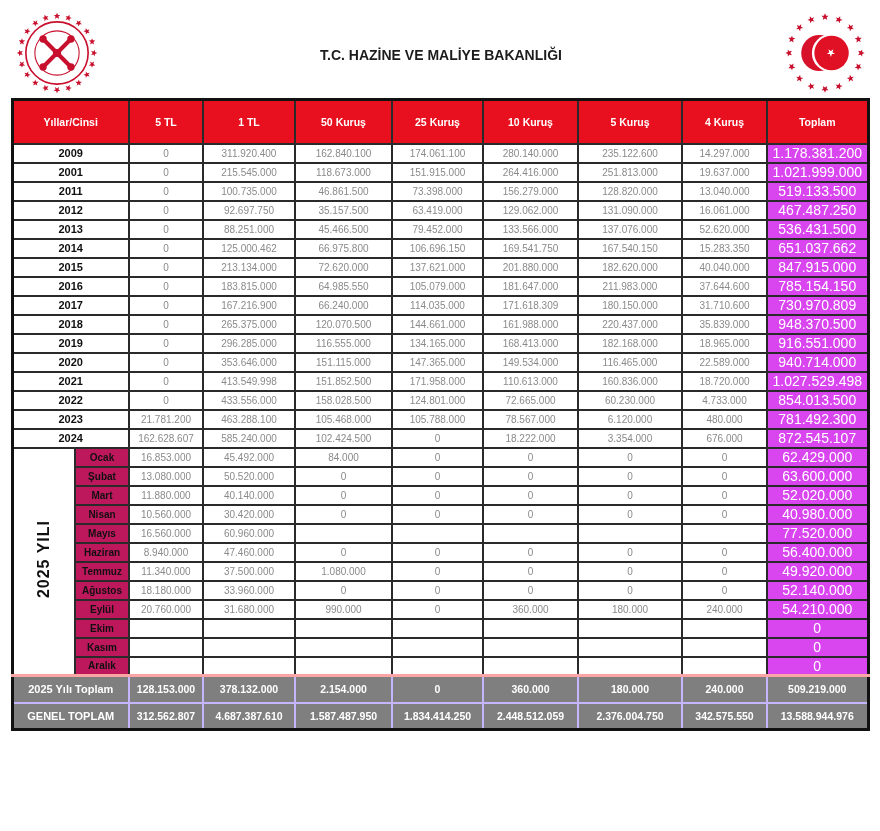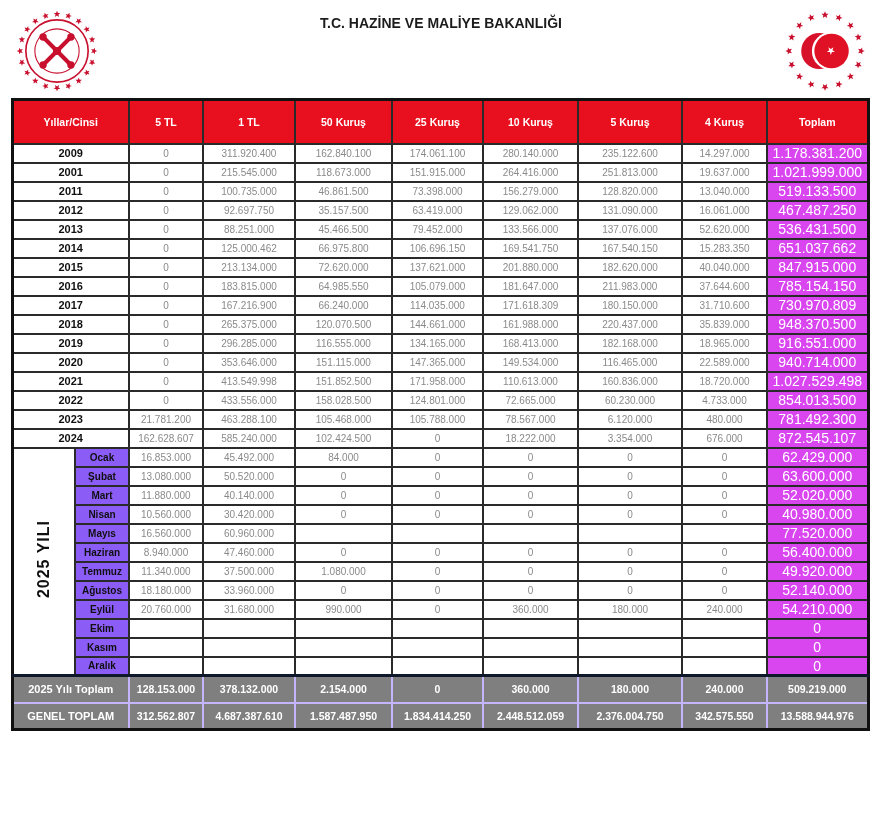--- a/index.html
+++ b/index.html
@@ -3,21 +3,21 @@
 <meta charset="utf-8">
 <style>
   html,body{margin:0;padding:0;}
   body{
     width:880px;height:831px;overflow:hidden;background:#ffffff;
     font-family:"Liberation Sans", sans-serif;
     -webkit-font-smoothing:antialiased;
   }
   .page{width:880px;height:831px;position:relative;}
   
-  .hdr{display:flex;align-items:flex-start;justify-content:space-between;padding:6px 12px 0 14px;height:96px;box-sizing:border-box;}
+  .hdr{display:flex;align-items:center;justify-content:space-between;padding:6px 12px 0 14px;height:96px;box-sizing:border-box;}
   .logo{flex:0 0 86px;display:flex;justify-content:center;padding-top:4px;}
   .titles{flex:1;text-align:center;padding-top:8px;}
   .title-main{font-size:14px;font-weight:700;color:#1c1c1c;line-height:1.35;}
   .title-sub{font-size:11.5px;font-weight:700;color:#1c1c1c;margin-top:15px;}
   
   table.coins{
     border-collapse:collapse;table-layout:fixed;
     width:856px;margin:2px auto 15px auto;
     border:3px solid #111;
   }
@@ -28,37 +28,37 @@
     padding:0 2px;box-sizing:border-box;
   }
   thead tr{height:44px;}
   thead th{
     background:#e8101f;color:#ffffff;
     font-size:10.5px;font-weight:700;
     border-bottom:4px solid #111;
   }
   tbody tr.body-row{height:19px;}
   td.year-cell{font-weight:700;font-size:11px;color:#101010;background:#fff;}
-  td.month-cell{font-weight:700;font-size:10px;color:#101010;background:#8b5cf6;}
+  td.month-cell{font-weight:700;font-size:10px;color:#101010;background:#be185d;}
   td.value-cell{font-size:10px;color:#8a8a8a;background:#fff;}
   td.total-cell{background:#d946ef;color:#ffffff;font-weight:400;font-size:14px;}
   td.rot-cell{background:#fff;border-right:2px solid #2a2a2a;}
   .rot-text{
     display:inline-block;
     writing-mode:vertical-rl;transform:rotate(180deg);
     font-weight:700;font-size:16px;letter-spacing:1px;color:#101010;
     white-space:nowrap;
   }
   tr.footer-row{height:27px;}
   tr.footer-row td{
     background:#7f7f7f;color:#ffffff;font-weight:700;font-size:10.5px;
     border:2px solid #c4b5fd;
   }
   tr.footer-row td.footer-label{font-size:11px;}
-  tr.footer-row.first td{border-top:3px solid #0f172a;}
+  tr.footer-row.first td{border-top:3px solid #fca5a5;}
   
   .emblem{width:82px;height:82px;}
 </style>
 </head>
 <body>
 
 <div class="page">
 
   <div class="hdr">
     <div class="logo">

